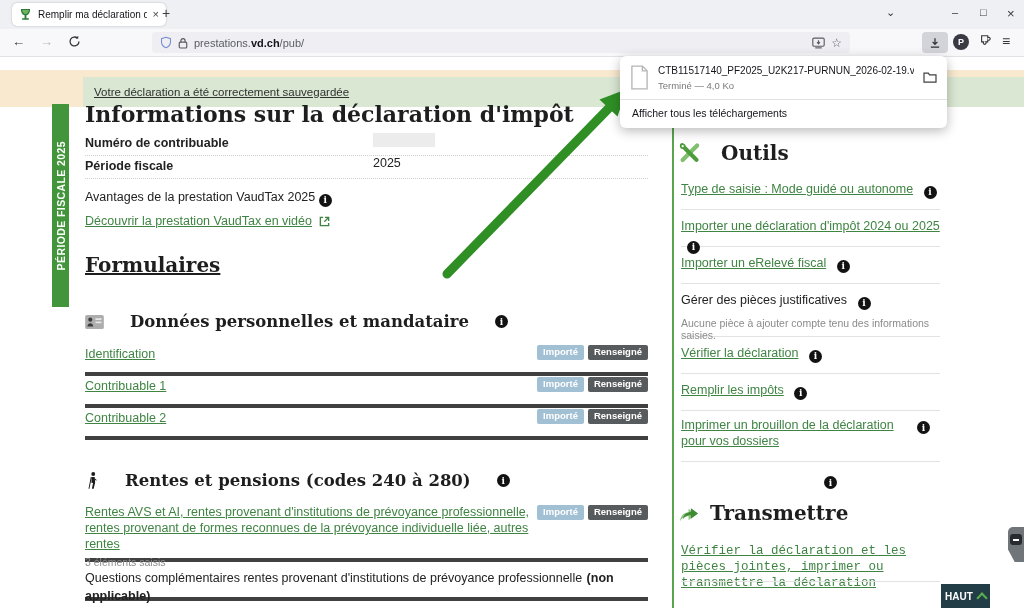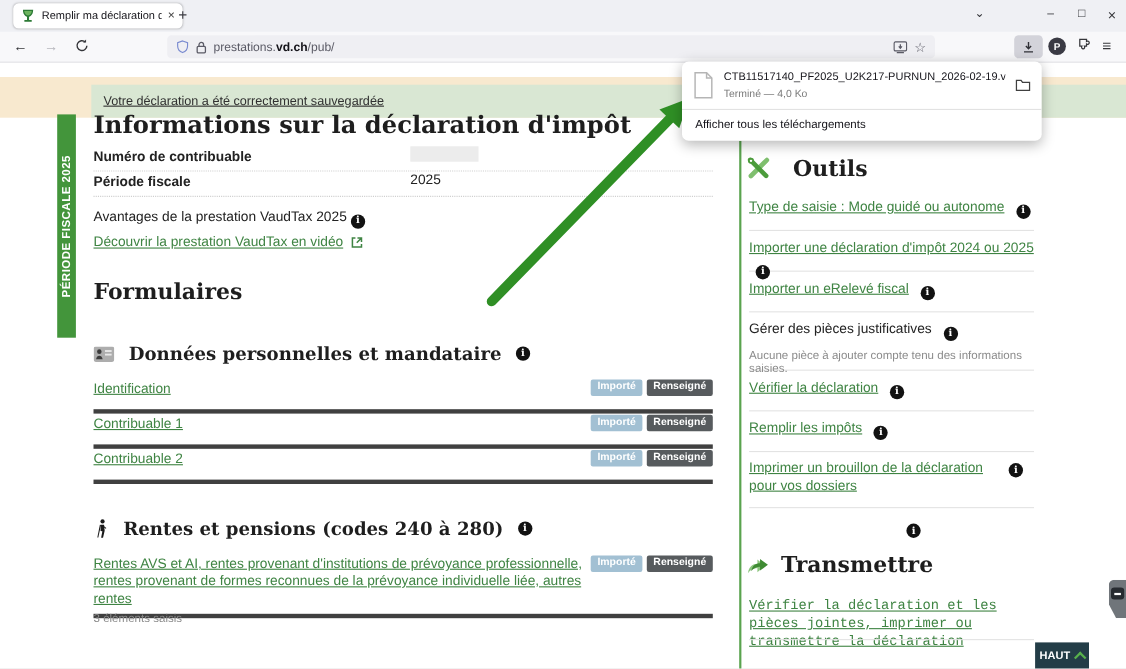--- a/index.html
+++ b/index.html
@@ -48,21 +48,21 @@
   .h3{font-family:"DejaVu Serif",serif;font-weight:700;font-size:16.5px;color:#1e1e1e;}
   .frow{position:absolute;left:85px;width:563px;height:22px;border-bottom:1px dotted #cfcfcf;}
   .flabel{font-size:12.5px;font-weight:700;color:#222;}
   .fvalue{position:absolute;left:288px;top:0;font-size:12.5px;color:#222;}
   .redact{position:absolute;left:288px;top:0;width:62px;height:14px;background:#ececec;}
   .glink{color:#3f8443;text-decoration:underline;font-size:12.5px;cursor:pointer;}
   .plain{font-size:12.5px;color:#222;margin-top:17px;}
   .info{display:inline-flex;width:13px;height:13px;border-radius:50%;background:#121212;color:#fff;
         font-size:9px;font-weight:700;font-family:"DejaVu Serif",serif;align-items:center;
         justify-content:center;vertical-align:-2px;flex:none;}
-  .sechead{position:absolute;left:85px;display:flex;align-items:center;gap:13px;}
+  .sechead{position:absolute;left:85px;display:flex;align-items:center;gap:26px;}
   .form-row{position:absolute;left:85px;width:563px;border-bottom:4px solid #404040;}
   .badges{position:absolute;right:0;top:1px;display:flex;gap:4px;}
   .badge{border-radius:2px;padding:2px 6px 3px 6px;font-size:9.5px;font-weight:700;color:#fff;line-height:1;}
   .b-imp{background:#a2c0d3;}
   .b-fill{background:#575b5e;}
   .sub{font-size:10.5px;color:#8b8b8b;}
   .vdivider{position:absolute;left:672px;top:128px;bottom:0;width:2px;background:#5aa34f;}
   .tool-item{position:absolute;left:681px;width:259px;border-bottom:1px solid #e3e3e3;box-sizing:border-box;}
   .t-link{display:inline;line-height:16px;}
   .transmit-link{position:absolute;left:681px;width:262px;font-size:12.5px;line-height:16px;}
@@ -164,21 +164,21 @@
     <span class="info">i</span>
   </div>
   <div style="position:absolute;left:85px;top:211px;">
     <a class="glink">Découvrir la prestation VaudTax en vidéo</a>
     <svg style="display:inline-block;vertical-align:-2px;margin-left:3px;" width="11" height="11" viewBox="0 0 12 12">
         <path d="M4.5 1.5H1.5v9h9v-3" fill="none" stroke="#3f8443" stroke-width="1.5"></path>
         <path d="M6.5 1.5H10.5V5.5M10.5 1.5L5.8 6.2" fill="none" stroke="#3f8443" stroke-width="1.5"></path>
       </svg>
   </div>
 
-  <div class="h2" style="left:85px;top:253px;">Formulaires</div>
+  <div class="h2" style="left:85px;top:253px;text-decoration:underline;">Formulaires</div>
 
   <div class="sechead" style="top:312px;">
     <svg width="19" height="14" viewBox="0 0 20 15">
         <rect x="0" y="0" width="20" height="15" rx="2" fill="#adadad"></rect>
         <circle cx="5.5" cy="5" r="2.2" fill="#3c3c3c"></circle>
         <path d="M2.3 12.3c.4-2.3 1.7-3.4 3.2-3.4s2.8 1.1 3.2 3.4z" fill="#3c3c3c"></path>
         <rect x="11" y="3.5" width="6.5" height="1.8" fill="#e8e8e8"></rect>
         <rect x="11" y="7" width="6.5" height="1.8" fill="#e8e8e8"></rect>
       </svg>
     <span class="h3">Données personnelles et mandataire</span>
@@ -217,20 +217,24 @@
     <span class="info">i</span>
   </div>
   <div class="form-row" style="top:504px;height:54px;">
     <a class="glink" style="display:block;width:480px;line-height:16px;">Rentes AVS et AI, rentes provenant d'institutions de prévoyance professionnelle, rentes provenant de formes reconnues de la prévoyance individuelle liée, autres rentes</a>
     <div class="sub" style="margin-top:4px;">3 éléments saisis</div>
     <span class="badges">
       <span class="badge b-imp">Importé</span>
       <span class="badge b-fill">Renseigné</span>
     </span>
   </div>
+  <div class="form-row" style="top:568px;height:29px;">
+    <span class="plain">Questions complémentaires rentes provenant d'institutions de prévoyance professionnelle</span>
+    <span class="plain" style="font-weight:700;">(non applicable)</span>
+  </div>
 
   <div class="vdivider"></div>
 
   <div class="sechead" style="left:678px;top:141px;gap:20px;">
     <svg width="23" height="22" viewBox="0 0 24 24">
         <rect x="9.8" y="-2" width="4.6" height="27" rx="2.3" transform="rotate(45 12 12)" fill="#7fbf6e"></rect>
         <rect x="9.8" y="-2" width="4.6" height="27" rx="2.3" transform="rotate(-45 12 12)" fill="#4c9c3c"></rect>
         <circle cx="4.6" cy="4.6" r="3" fill="#4c9c3c"></circle>
         <circle cx="4.6" cy="4.6" r="1.2" fill="#fff"></circle>
       </svg>

